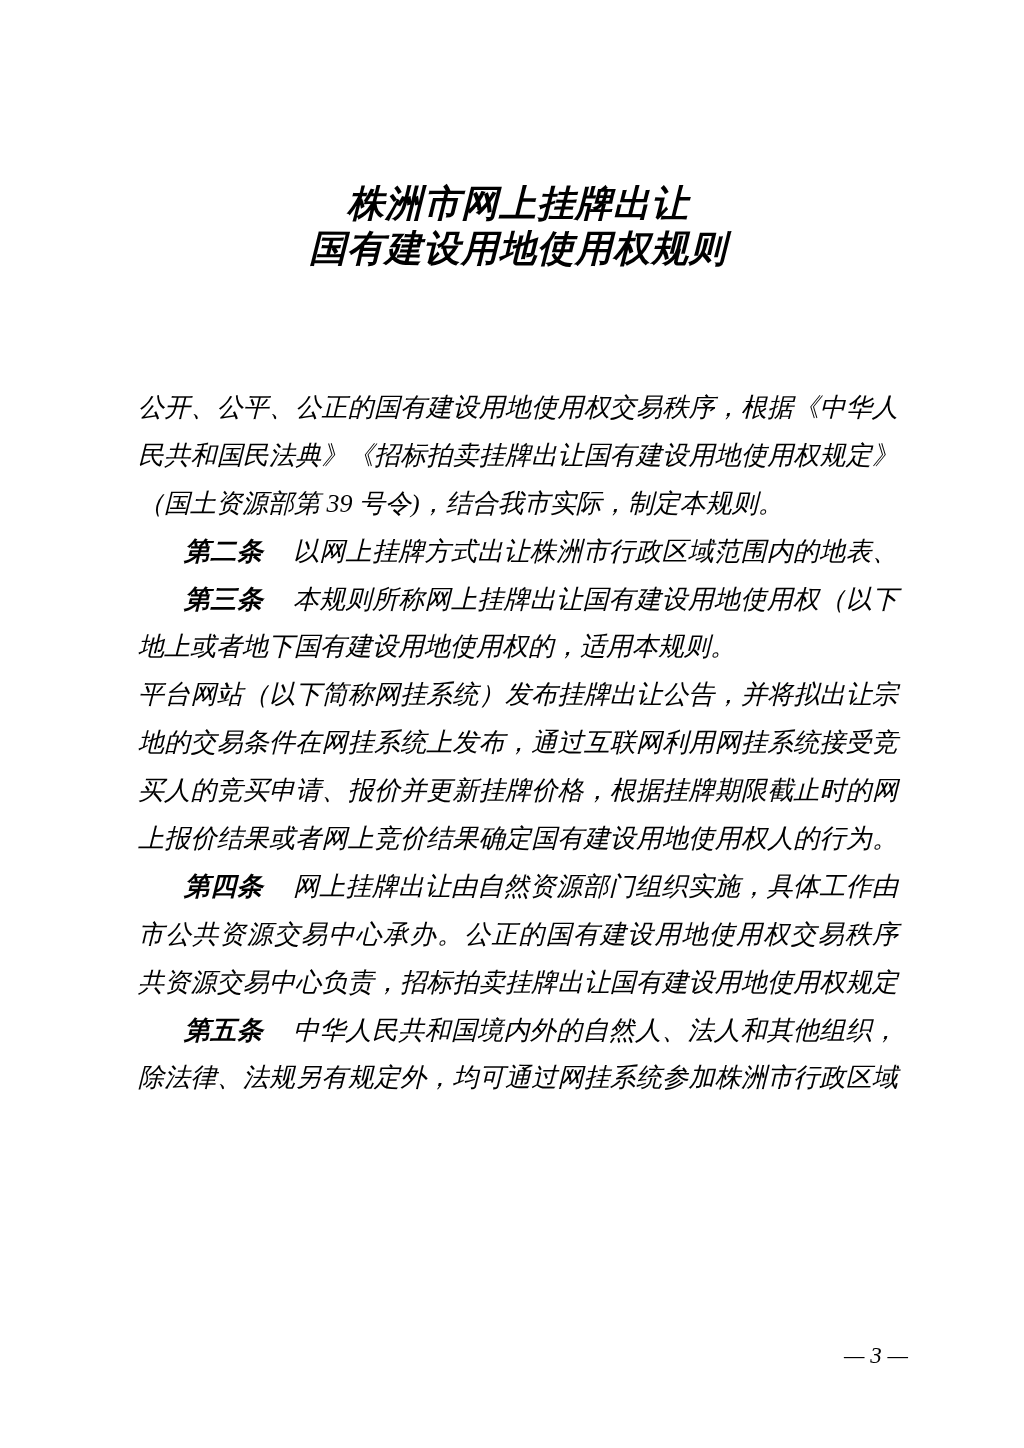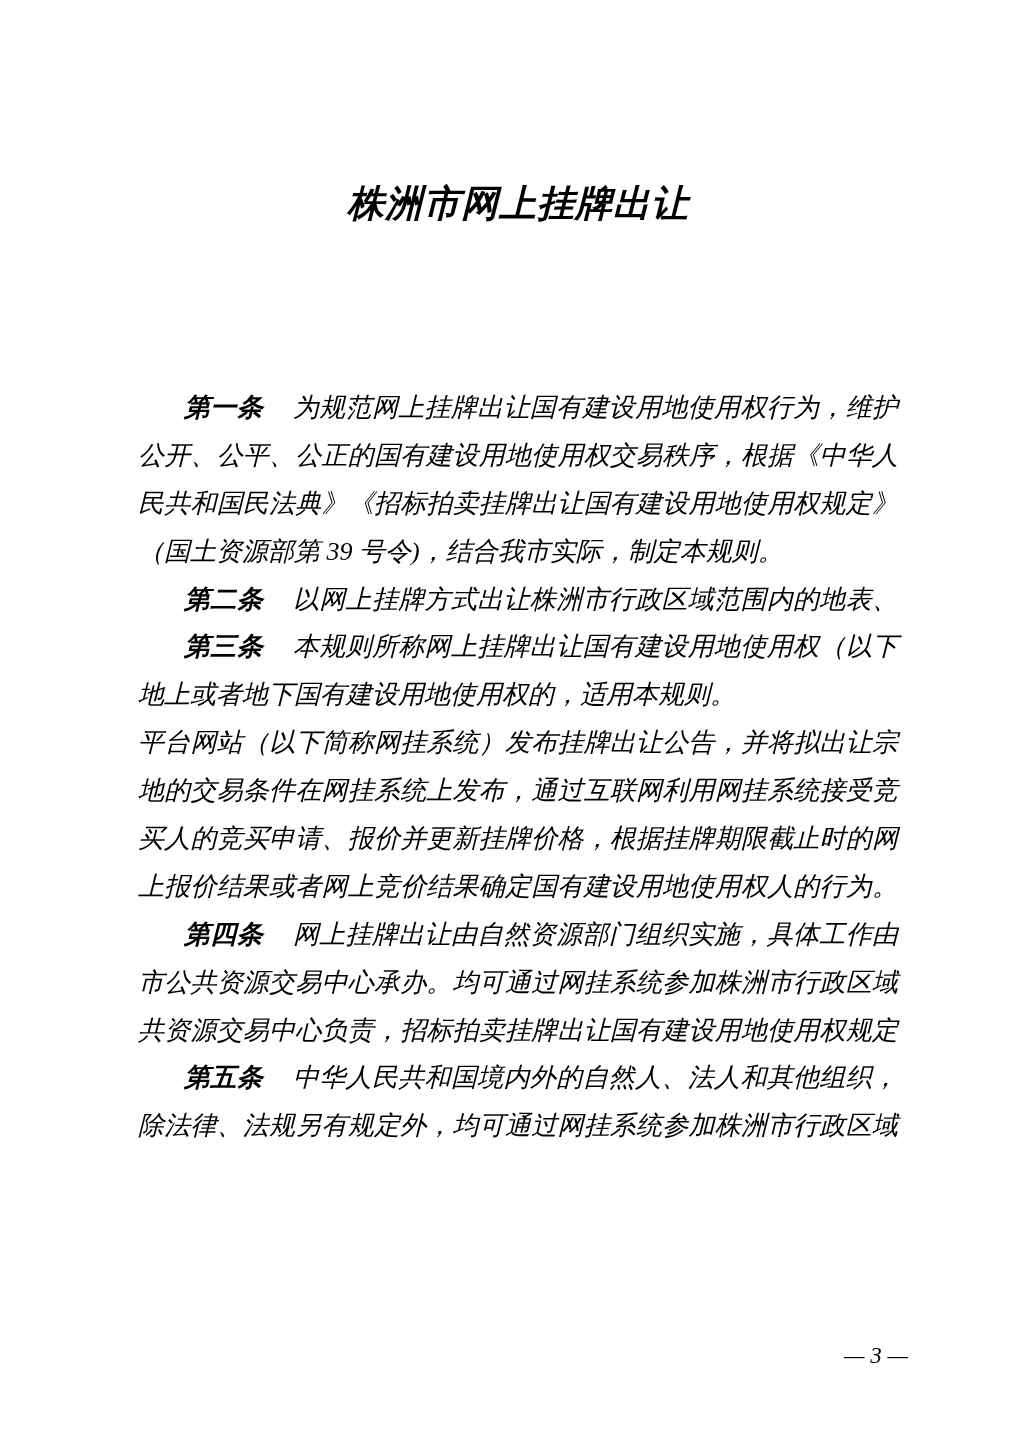--- a/index.html
+++ b/index.html
@@ -77,37 +77,37 @@
     font-family: "Liberation Serif", serif;
   }
 </style>
 </head>
 <body>
 
 <div class="page">
 
   <h1 class="doc-title">
     <div>株洲市网上挂牌出让</div>
+    <div>国有建设用地使用权规则</div>
   </h1>
 
 
   <div class="body-text" id="body-lines">
-      <div class="line just indent"><span class="prefix">第一条</span><span>为规范网上挂牌出让国有建设用地使用权行为，维护</span></div>
       <div class="line just"><span>公开、公平、公正的国有建设用地使用权交易秩序，根据《中华人</span></div>
       <div class="line just"><span>民共和国民法典》《招标拍卖挂牌出让国有建设用地使用权规定》</span></div>
       <div class="line"><span>（国土资源部第 39 号令)，结合我市实际，制定本规则。</span></div>
       <div class="line just indent"><span class="prefix">第二条</span><span>以网上挂牌方式出让株洲市行政区域范围内的地表、</span></div>
       <div class="line just indent"><span class="prefix">第三条</span><span>本规则所称网上挂牌出让国有建设用地使用权（以下</span></div>
       <div class="line"><span>地上或者地下国有建设用地使用权的，适用本规则。</span></div>
       <div class="line just"><span>平台网站（以下简称网挂系统）发布挂牌出让公告，并将拟出让宗</span></div>
       <div class="line just"><span>地的交易条件在网挂系统上发布，通过互联网利用网挂系统接受竞</span></div>
       <div class="line just"><span>买人的竞买申请、报价并更新挂牌价格，根据挂牌期限截止时的网</span></div>
       <div class="line just"><span>上报价结果或者网上竞价结果确定国有建设用地使用权人的行为。</span></div>
       <div class="line just indent"><span class="prefix">第四条</span><span>网上挂牌出让由自然资源部门组织实施，具体工作由</span></div>
-      <div class="line just"><span>市公共资源交易中心承办。均可通过网挂系统参加株洲市行政区域</span></div>
+      <div class="line just"><span>市公共资源交易中心承办。公正的国有建设用地使用权交易秩序</span></div>
       <div class="line just"><span>共资源交易中心负责，招标拍卖挂牌出让国有建设用地使用权规定</span></div>
       <div class="line just indent"><span class="prefix">第五条</span><span>中华人民共和国境内外的自然人、法人和其他组织，</span></div>
       <div class="line just"><span>除法律、法规另有规定外，均可通过网挂系统参加株洲市行政区域</span></div>
     </div>
 
   <div class="page-number">— 3 —</div>
 
 </div>
 
 </body></html>

